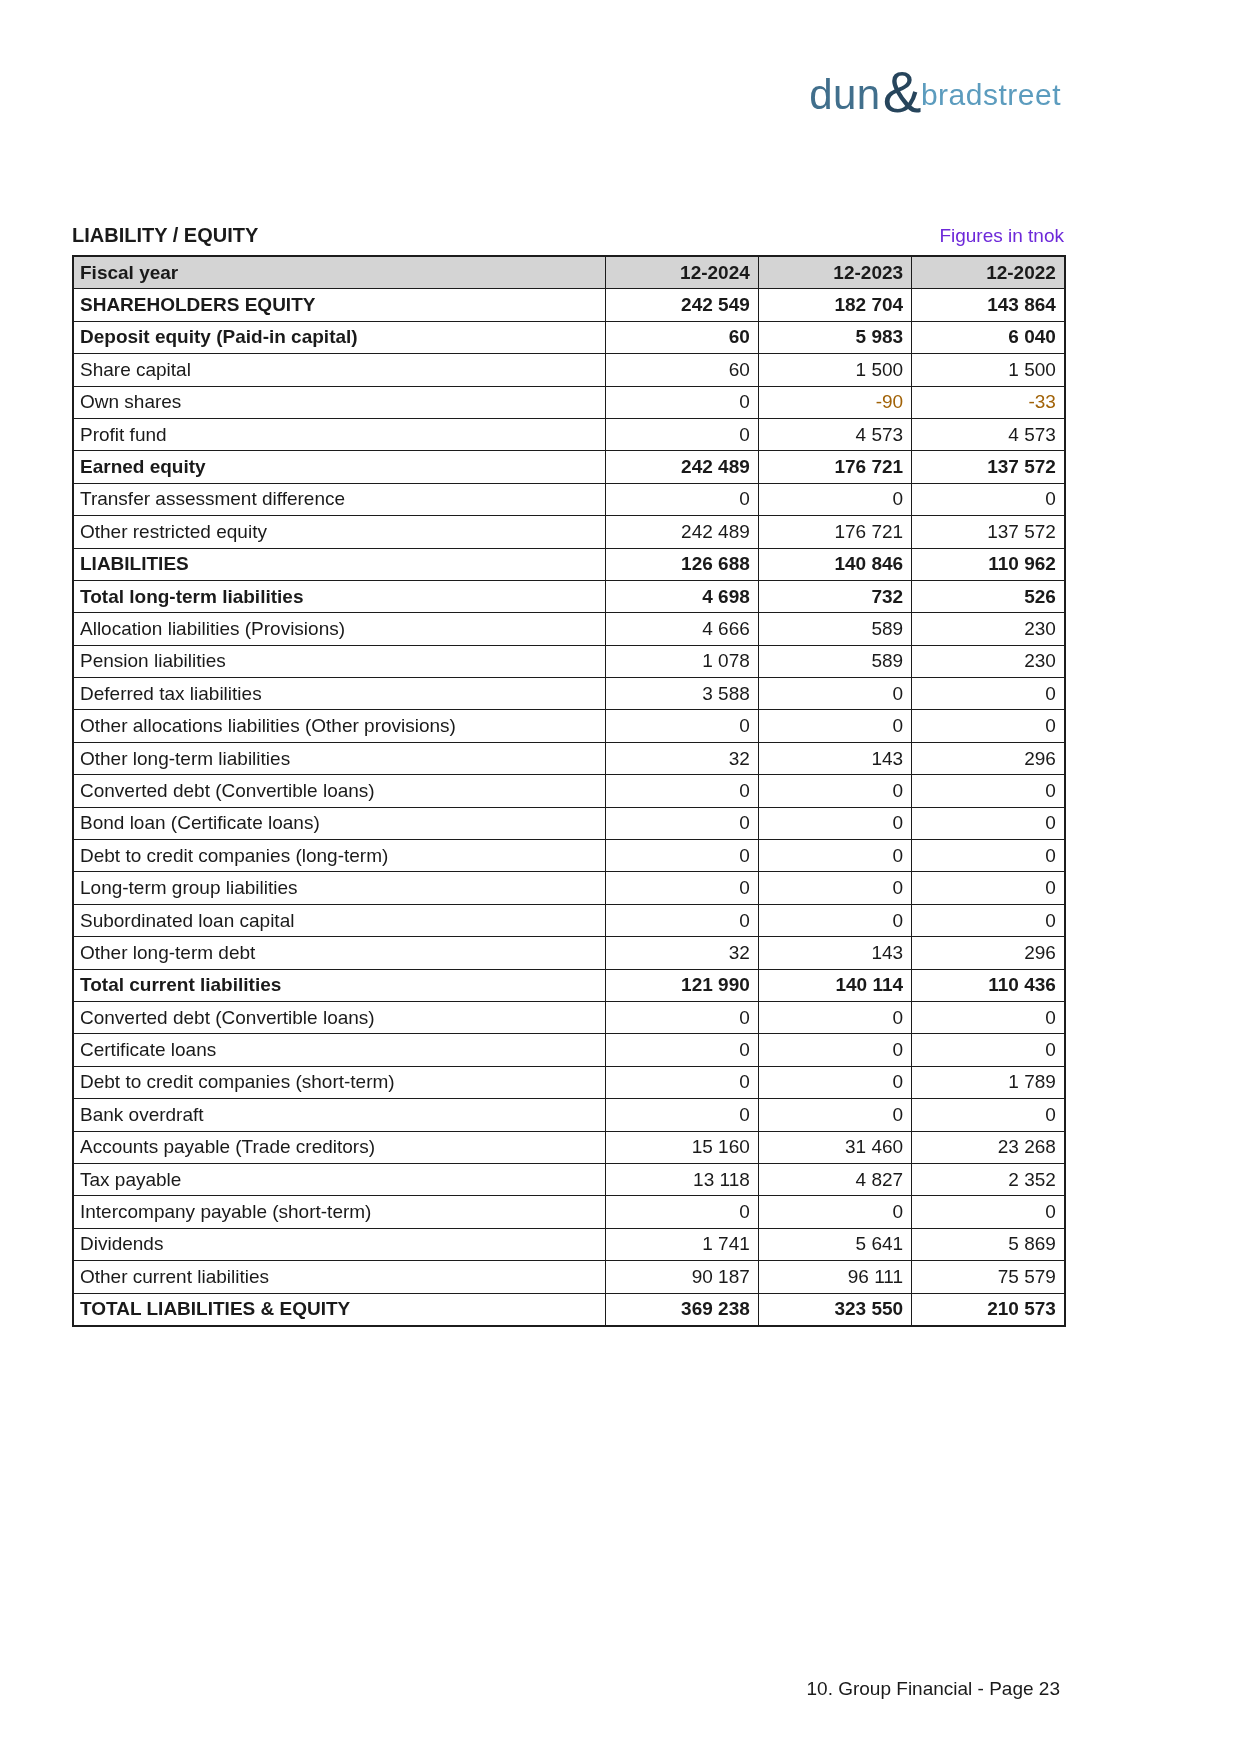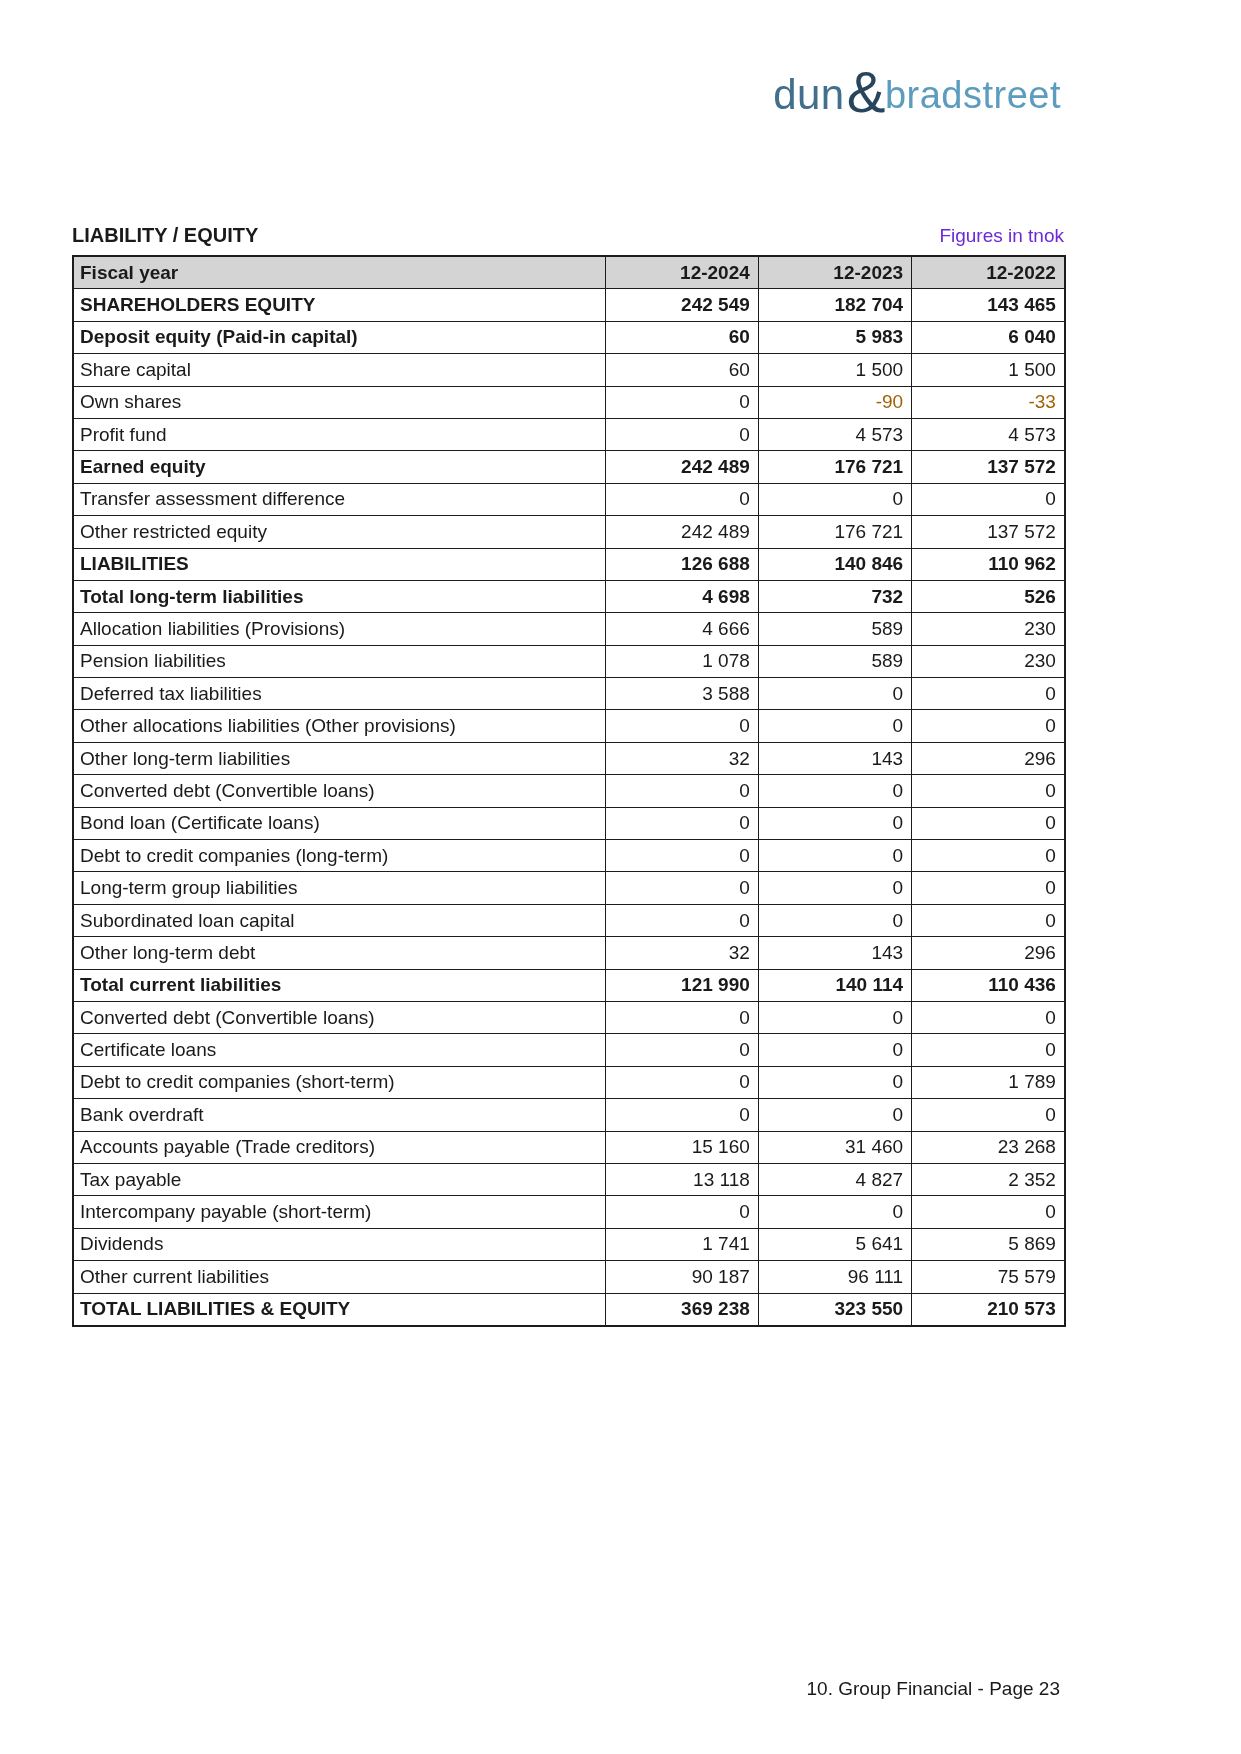--- a/index.html
+++ b/index.html
@@ -21,21 +21,21 @@
     letter-spacing:0.5px;
     white-space:nowrap;
     user-select:none;
   }
   .logo .dun{font-size:42px;font-weight:400;color:#416f8c;}
   .logo .amp{
     font-size:58px;font-weight:300;color:#27455c;
     position:relative;top:-3px;margin:0 -1px 0 2px;
     line-height:1;
   }
-  .logo .brad{font-size:38px;font-weight:400;color:#5c9cbe;}
+  .logo .brad{font-size:30px;font-weight:400;color:#5c9cbe;}
   
   .titlebar{
     position:absolute;
     left:72px;width:992px;top:224px;
     display:flex;justify-content:space-between;align-items:flex-end;gap:30px;
   }
   .doc-title{font-size:20px;font-weight:bold;color:#1a1a1a;}
   .units-note{font-size:19px;font-weight:400;color:#6d28d9;}
   
   table.fin{
@@ -104,21 +104,21 @@
         <th class="num">12-2024</th>
         <th class="num">12-2023</th>
         <th class="num">12-2022</th>
       </tr>
     </thead>
     <tbody>
         <tr class="bold">
           <td class="label-cell">SHAREHOLDERS EQUITY</td>
           <td class="num-cell">242 549</td>
           <td class="num-cell">182 704</td>
-          <td class="num-cell">143 465</td>
+          <td class="num-cell">143 864</td>
         </tr>
         <tr class="bold">
           <td class="label-cell">Deposit equity (Paid-in capital)</td>
           <td class="num-cell">60</td>
           <td class="num-cell">5 983</td>
           <td class="num-cell">6 040</td>
         </tr>
         <tr>
           <td class="label-cell">Share capital</td>
           <td class="num-cell">60</td>

